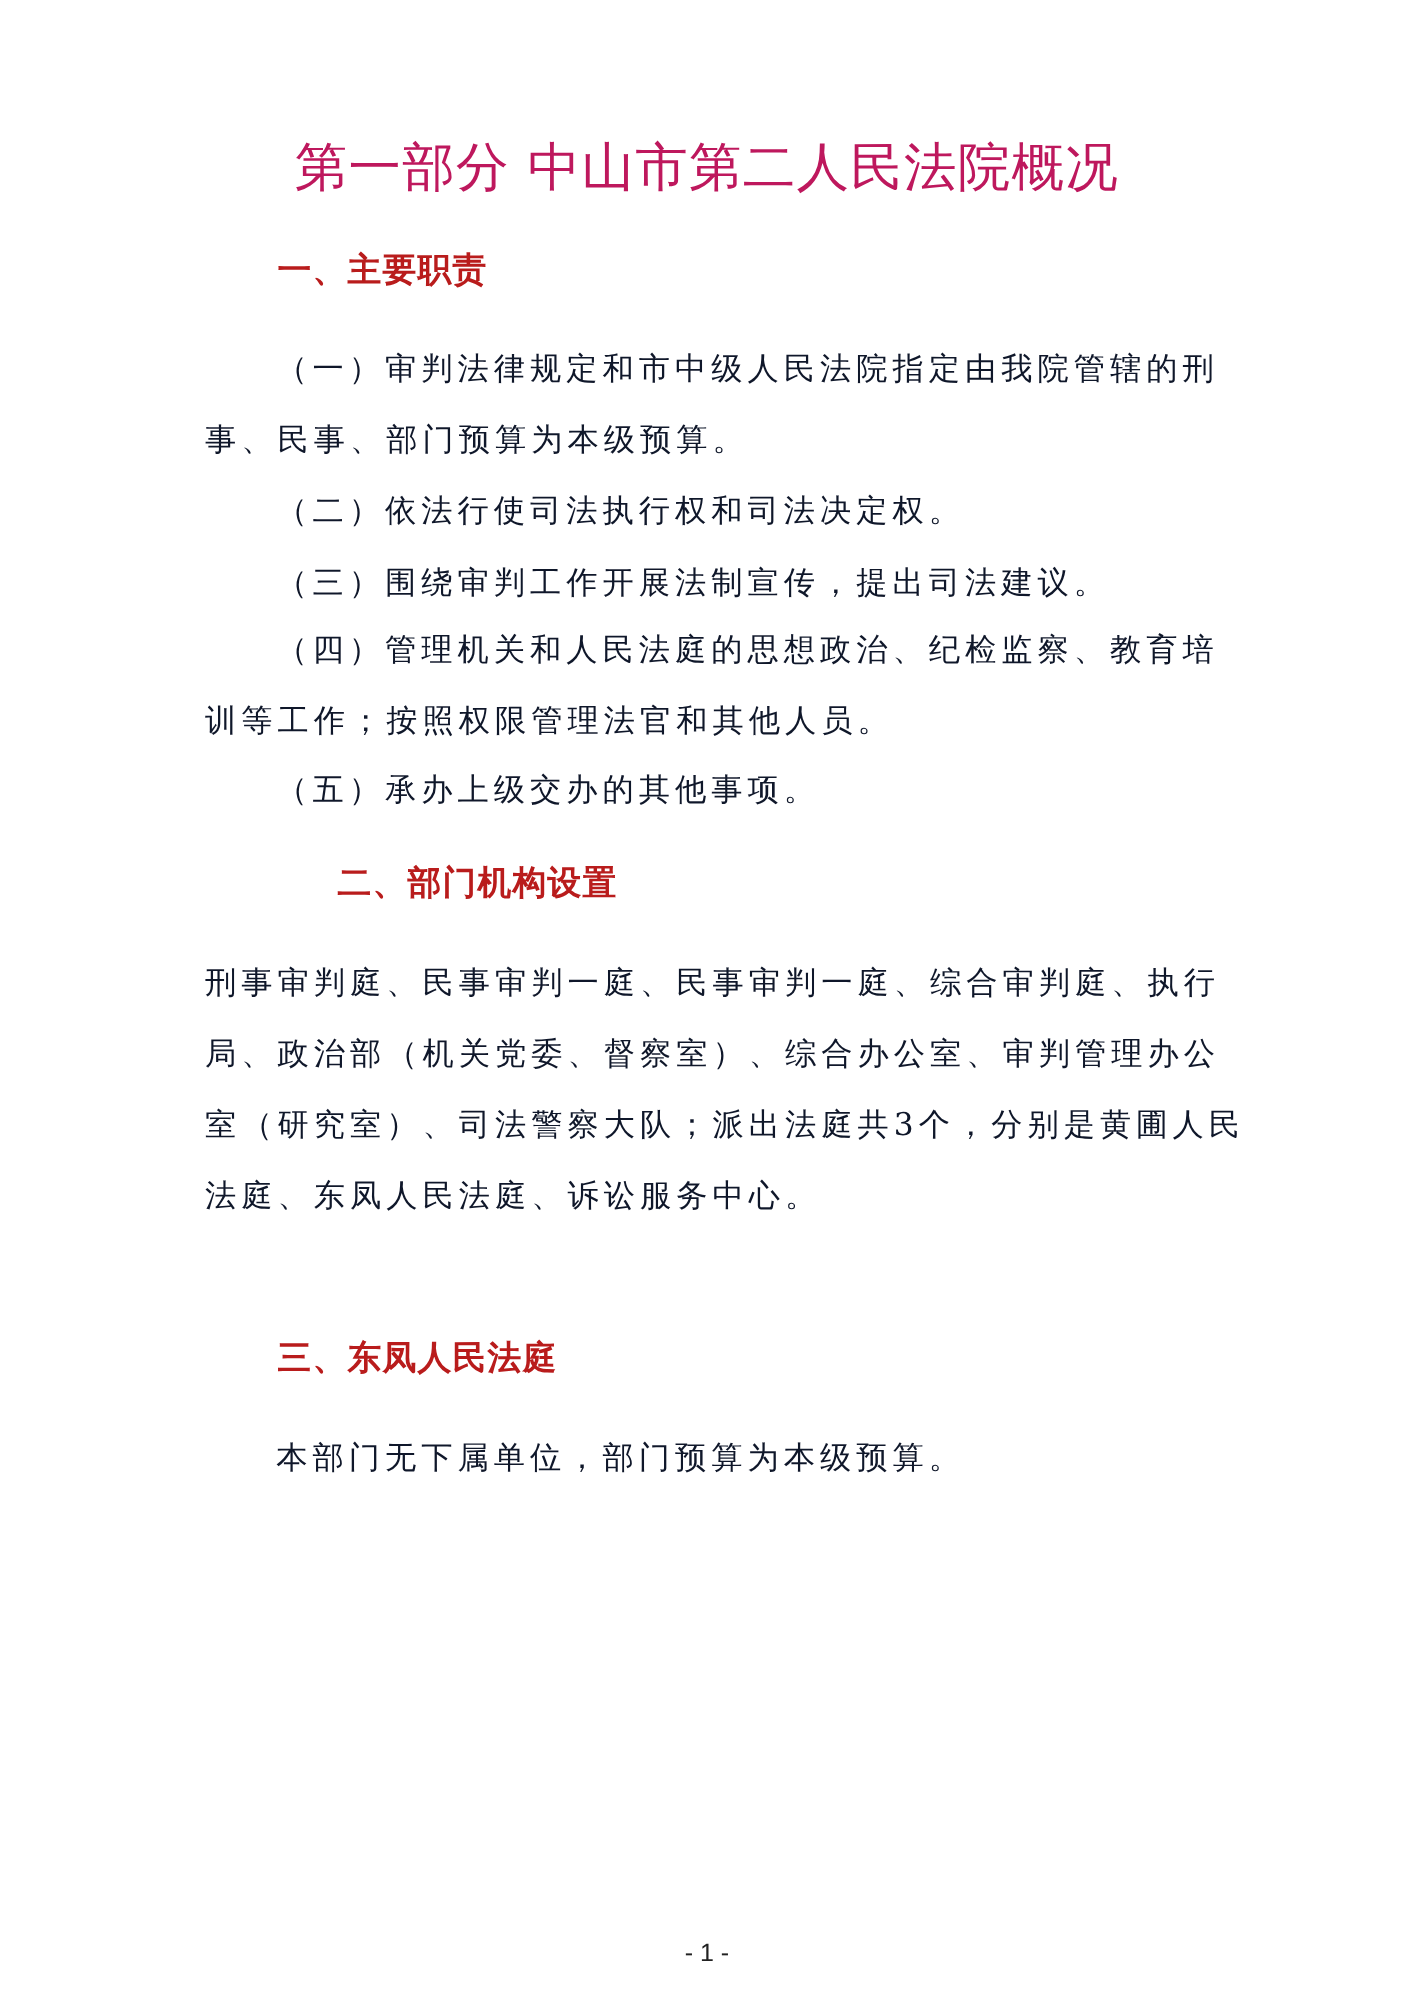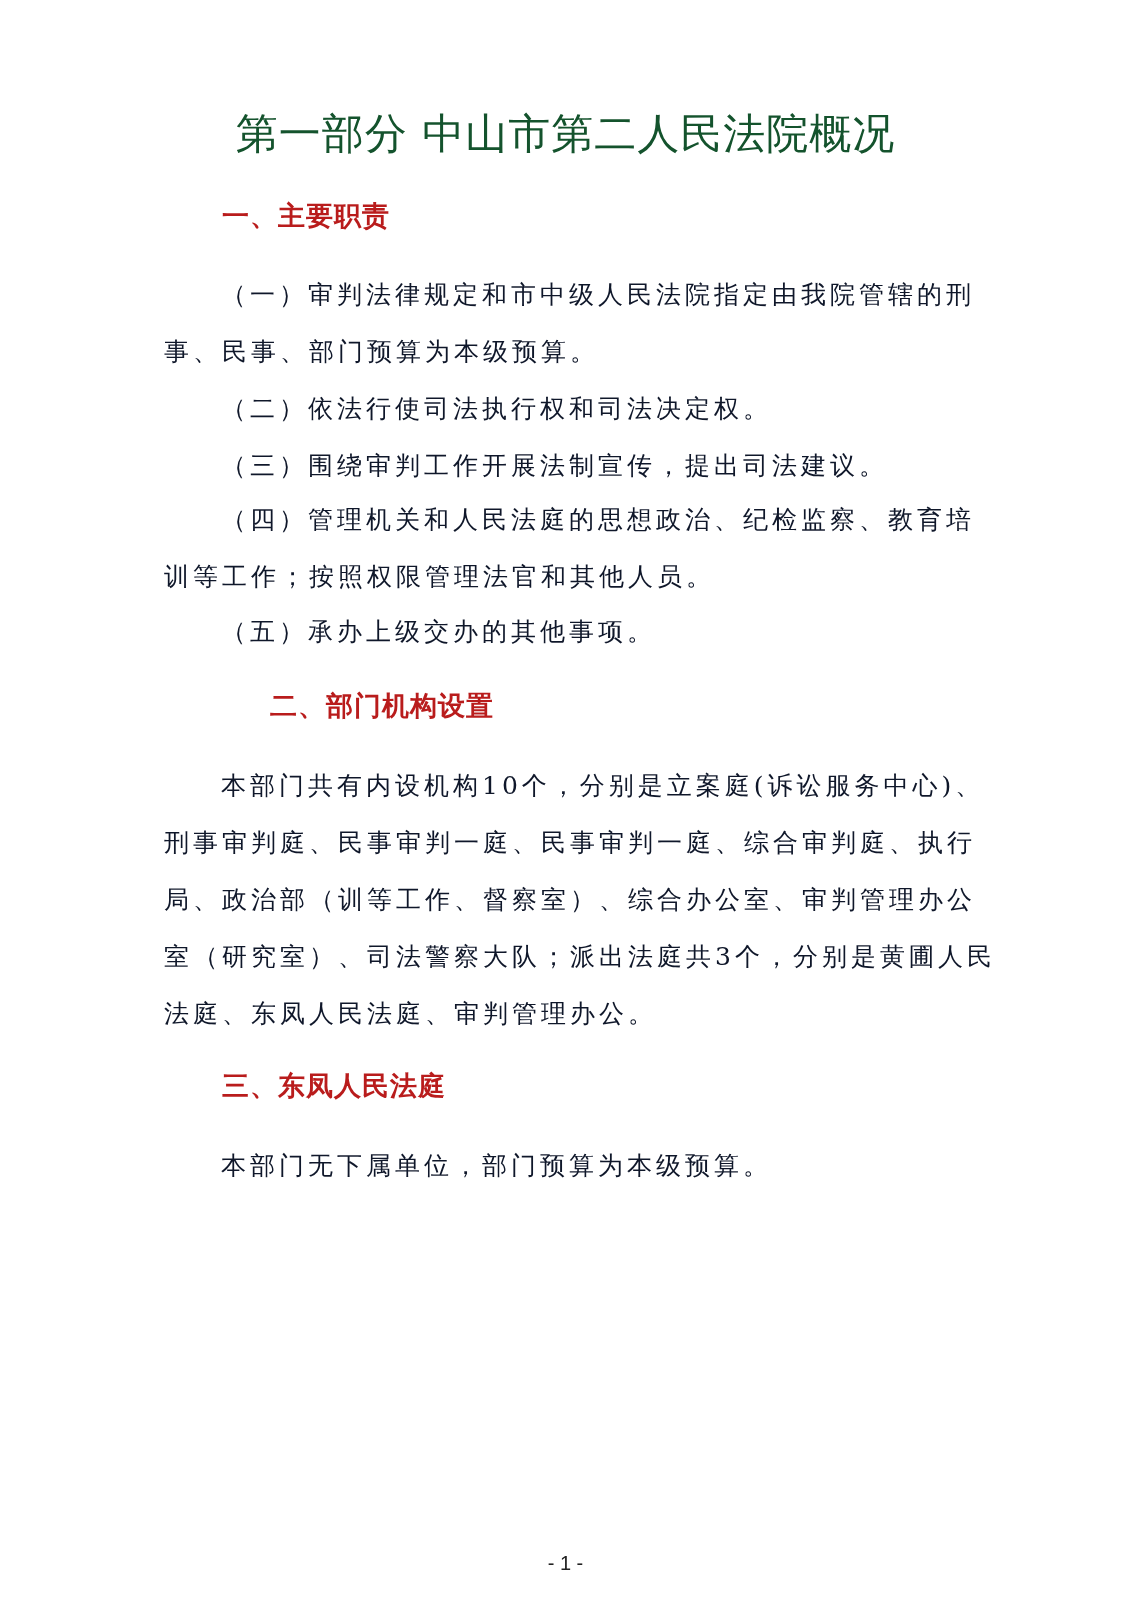--- a/index.html
+++ b/index.html
@@ -23,21 +23,21 @@
     .title {
       position: absolute;
       top: 106px;
       left: 0;
       width: 1131px;
       text-align: center;
       font-family: "DejaVu Sans", "Liberation Sans", sans-serif;
       font-size: 42px;
       font-weight: normal;
       letter-spacing: 1px;
-      color: #14532d;
+      color: #be185d;
       margin: 0;
     }
     .heading {
       position: absolute;
       left: 222px;
       font-family: "DejaVu Sans", "Liberation Sans", sans-serif;
       font-size: 27px;
       color: #b91c1c;
       margin: 0;
       letter-spacing: 1px;
@@ -98,25 +98,24 @@
     <span class="line indent">（三）围绕审判工作开展法制宣传，提出司法建议。</span>
   </div>
 
   <div class="para" style="top:603px;">
     <span class="line indent">（五）承办上级交办的其他事项。</span>
   </div>
 
   <h2 class="heading" style="top:688px;margin-left:48px;">二、部门机构设置</h2>
 
   <div class="para" style="top:757px;">
-    <span class="line indent">本部门共有内设机构10个，分别是立案庭(诉讼服务中心)、</span>
     <span class="line">刑事审判庭、民事审判一庭、民事审判一庭、综合审判庭、执行</span>
-    <span class="line">局、政治部（训等工作、督察室）、综合办公室、审判管理办公</span>
+    <span class="line">局、政治部（机关党委、督察室）、综合办公室、审判管理办公</span>
     <span class="line">室（研究室）、司法警察大队；派出法庭共3个，分别是黄圃人民</span>
-    <span class="line">法庭、东凤人民法庭、审判管理办公。</span>
+    <span class="line">法庭、东凤人民法庭、诉讼服务中心。</span>
   </div>
 
   <h2 class="heading" style="top:1068px;">三、东凤人民法庭</h2>
 
   <div class="para" style="top:1137px;">
     <span class="line indent">本部门无下属单位，部门预算为本级预算。</span>
   </div>
 
   <div class="page-number">- 1 -</div>
 </div>

